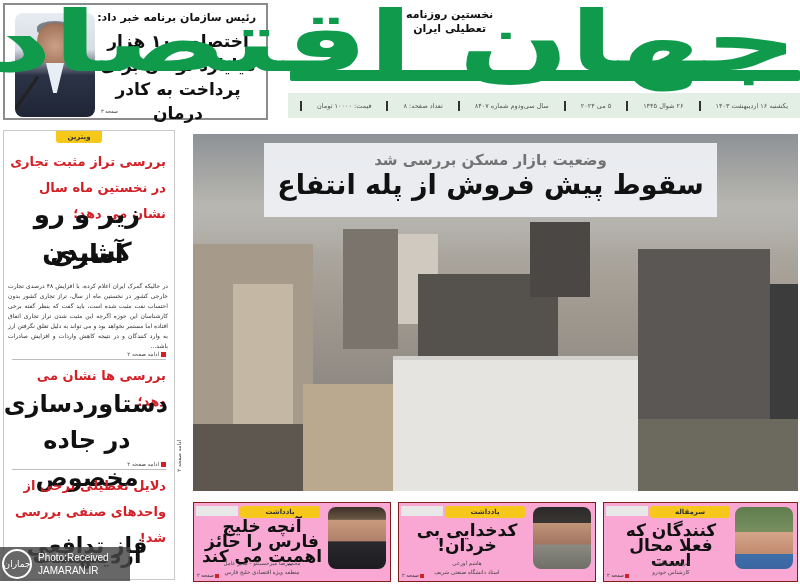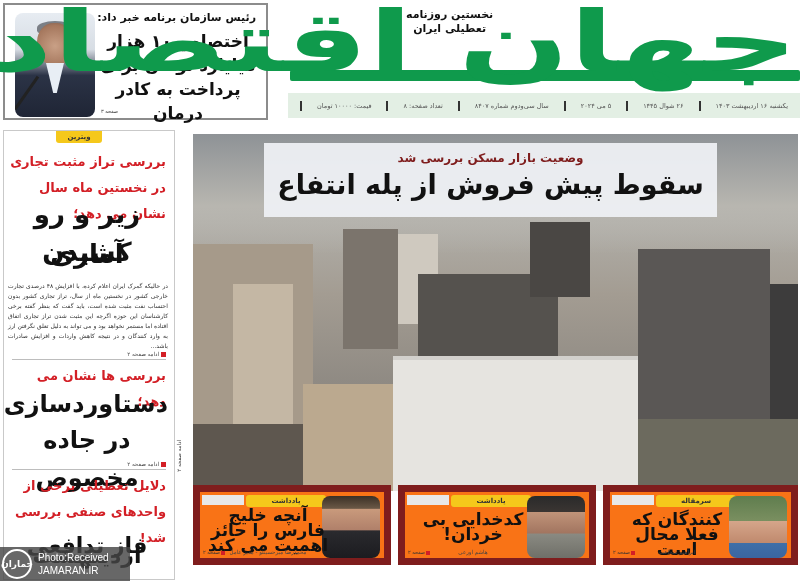--- a/index.html
+++ b/index.html
@@ -75,40 +75,40 @@
   .vert-ref {
     position: absolute; left: 176px; top: 440px; font-size: 5.5px; color: #444; writing-mode: vertical-rl; transform: rotate(180deg);
   }
 
   .watermark {
     position: absolute; left: 0; top: 547px; width: 130px; height: 34px; background: rgba(70,70,70,0.82);
     display: flex; align-items: center; padding-left: 2px; direction: ltr;
   }
   .watermark .wm-logo {
     width: 30px; height: 30px; border: 2px solid #fff; border-radius: 50%; display: flex; align-items: center; justify-content: center;
-    color: #fff; font-size: 9px; font-weight: bold;
+    color: #fff; font-size: 9px; font-weight: normal;
   }
   .watermark .wm-text { margin-left: 6px; color: #fff; font-size: 10px; line-height: 13px; font-family: "Liberation Sans", sans-serif; }
 
   
   .mainphoto {
     position: absolute; left: 193px; top: 134px; width: 605px; height: 357px; overflow: hidden;
     background: linear-gradient(180deg, #9ea3a8 0%, #b3b2ad 20%, #a39c92 45%, #8f8a83 70%, #6e6a62 100%);
   }
   .mainphoto .haze { position: absolute; left: 0; top: 0; width: 100%; height: 120px; background: linear-gradient(180deg, #8e9296 0%, #b8b6b0 60%, rgba(180,178,170,0) 100%); }
   .bld { position: absolute; }
   .overlay {
     position: absolute; left: 71px; top: 9px; width: 453px; height: 74px; background: rgba(238,240,244,0.94);
   }
-  .overlay .kick { position: absolute; left: 0; right: 0; top: 8px; text-align: center; font-size: 12px; font-weight: bold; color: #7f1d1d; }
+  .overlay .kick { position: absolute; left: 0; right: 0; top: 8px; text-align: center; font-size: 15px; font-weight: bold; color: #737373; }
   .overlay .head { position: absolute; left: 0; right: 0; top: 26px; text-align: center; font-size: 27px; font-weight: bold; color: #111; letter-spacing: -0.5px; }
 
   
   .card {
-    position: absolute; top: 485px; height: 80px; border: 7px solid #7f1d1d; background: #f97316; overflow: hidden;
+    position: absolute; top: 502px; height: 80px; border: 1px solid #7f1d1d; background: #f9a8d4; overflow: hidden;
   }
   .card .tag-gray { position: absolute; left: 2px; top: 3px; width: 42px; height: 10px; background: #e8e8e8; }
   .card .tag {
     position: absolute; top: 3px; height: 12px; background: #f5c81b; border-radius: 3px;
     font-size: 7px; font-weight: bold; text-align: center; line-height: 12px; color: #333;
   }
   .card .pic { position: absolute; top: 4px; width: 58px; height: 62px; border-radius: 8px; overflow: hidden; }
   .card .title { position: absolute; text-align: center; font-size: 17px; font-weight: bold; color: #111; line-height: 15px; }
   .card .author { position: absolute; text-align: center; font-size: 5.5px; color: #444; line-height: 9px; }
   .card .ref { position: absolute; left: 3px; bottom: 3px; font-size: 5px; color: #333; }

